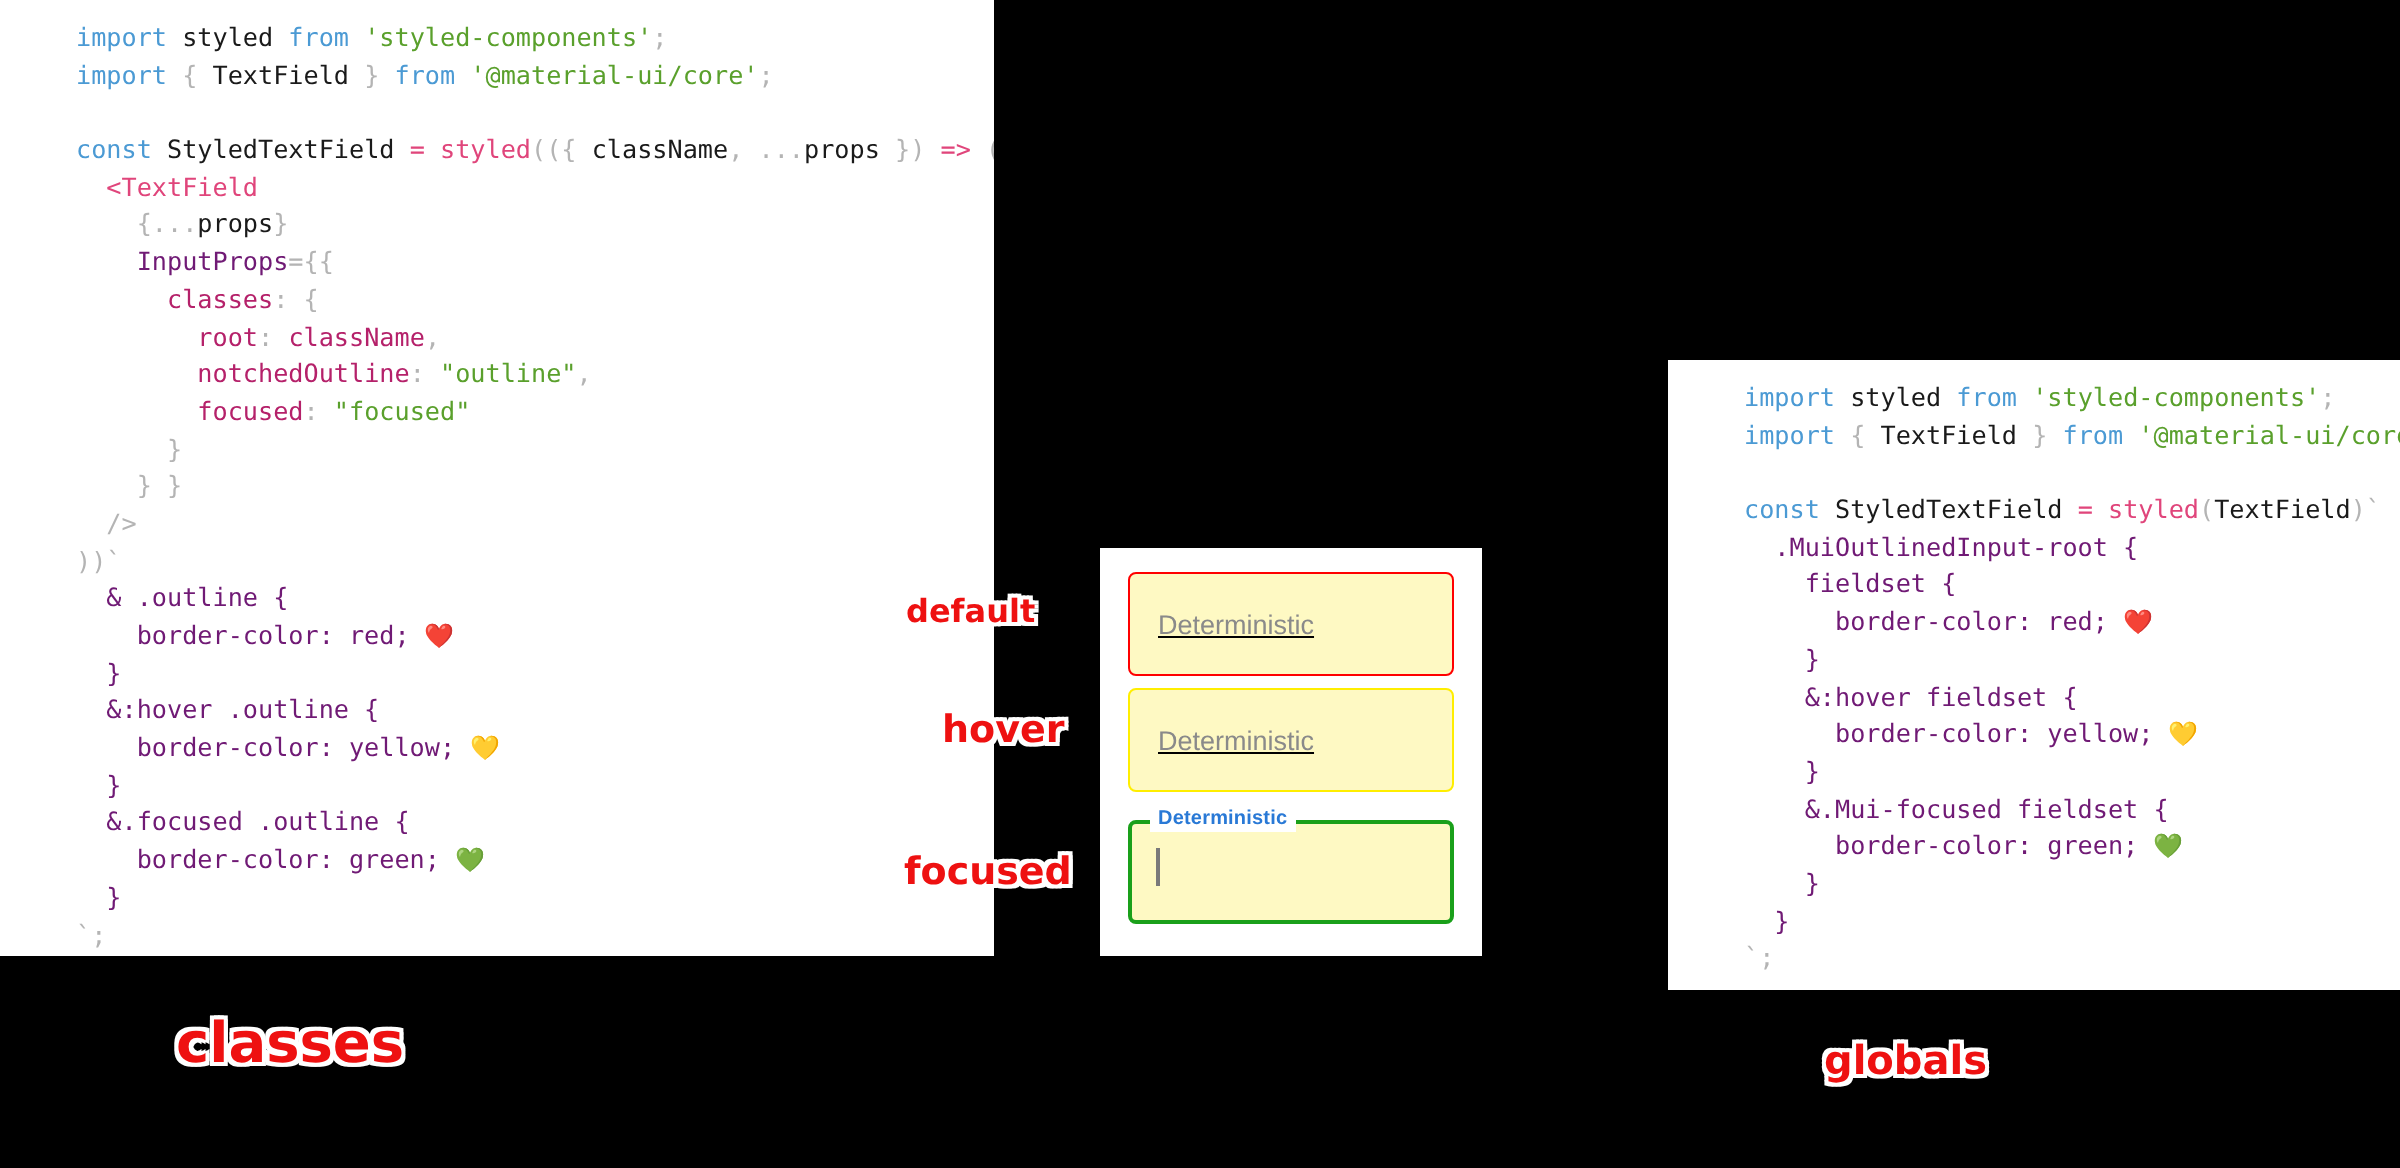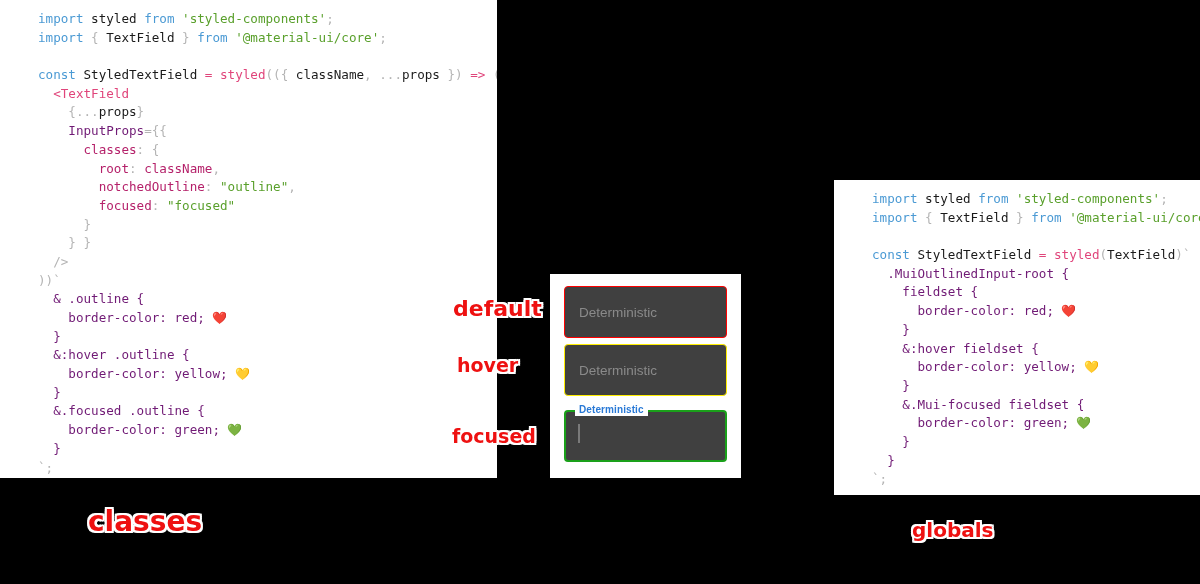--- a/index.html
+++ b/index.html
@@ -45,22 +45,22 @@
   }
   .field-wrap { position: absolute; left: 14px; width: 163px; height: 52px; }
   #field-default { top: 12px; }
   #field-hover   { top: 70px; }
   #field-focused { top: 136px; }
 
   .mui-field {
     position: relative;
     width: 100%; height: 100%;
     border-radius: 4px;
-    background: #404040;
-    display: flex; align-items: center;
+    background: #fef9c3;
+    display: flex; align-items: center; text-decoration: underline;
   }
   .mui-field .ph {
     padding-left: 14px;
     font-family: "Liberation Sans", sans-serif;
     font-size: 13.5px;
     color: #8a8a8a;
   }
   #b-default { border: 1px solid #ff0000; }
   #b-hover   { border: 1px solid #ffee00; }
   #b-focused { border: 2px solid #1aa01a; }
@@ -97,22 +97,22 @@
     font-family: "DejaVu Sans", sans-serif;
     font-weight: bold;
     color: #ee1111;
     text-shadow:
       -2px -2px 0 #fff,  2px -2px 0 #fff,
       -2px  2px 0 #fff,  2px  2px 0 #fff,
        0px -2px 0 #fff,  0px  2px 0 #fff,
       -2px  0px 0 #fff,  2px  0px 0 #fff;
     white-space: nowrap;
   }
-  #annot-default { left: 453px; top: 296px; font-size: 22px; }
-  #annot-hover   { left: 457px; top: 354px; font-size: 19px; }
+  #annot-default { left: 453px; top: 296px; font-size: 16px; }
+  #annot-hover   { left: 471px; top: 354px; font-size: 19px; }
   #annot-focused { left: 452px; top: 425px; font-size: 19px; }
   #annot-classes { left: 88px;  top: 505px; font-size: 28px; }
   #annot-globals { left: 912px; top: 518px; font-size: 20px; }
 </style>
 </head>
 <body>
 
 <div id="stage">
 
   <div class="code-panel" id="panel-classes"><span class="ln"><span class="t-kw">import </span><span class="t-dark">styled </span><span class="t-kw">from </span><span class="t-str">'styled-components'</span><span class="t-punc">;</span></span><span class="ln"><span class="t-kw">import </span><span class="t-punc">{ </span><span class="t-dark">TextField </span><span class="t-punc">} </span><span class="t-kw">from </span><span class="t-str">'@material-ui/core'</span><span class="t-punc">;</span></span><span class="ln">&nbsp;</span><span class="ln"><span class="t-kw">const </span><span class="t-dark">StyledTextField </span><span class="t-op">= </span><span class="t-fn">styled</span><span class="t-punc">(({ </span><span class="t-dark">className</span><span class="t-punc">, </span><span class="t-punc">...</span><span class="t-dark">props </span><span class="t-punc">}) </span><span class="t-op">=&gt; </span><span class="t-punc">(</span></span><span class="ln"><span class="t-fn">  &lt;</span><span class="t-fn">TextField</span></span><span class="ln"><span class="t-punc">    {...</span><span class="t-dark">props</span><span class="t-punc">}</span></span><span class="ln"><span class="t-punc">    </span><span class="t-css">InputProps</span><span class="t-punc">={{</span></span><span class="ln"><span class="t-punc">      </span><span class="t-prop">classes</span><span class="t-punc">: {</span></span><span class="ln"><span class="t-punc">        </span><span class="t-prop">root</span><span class="t-punc">: </span><span class="t-prop">className</span><span class="t-punc">,</span></span><span class="ln"><span class="t-punc">        </span><span class="t-prop">notchedOutline</span><span class="t-punc">: </span><span class="t-str">"outline"</span><span class="t-punc">,</span></span><span class="ln"><span class="t-punc">        </span><span class="t-prop">focused</span><span class="t-punc">: </span><span class="t-str">"focused"</span></span><span class="ln"><span class="t-punc">      }</span></span><span class="ln"><span class="t-punc">    } }</span></span><span class="ln"><span class="t-punc">  /&gt;</span></span><span class="ln"><span class="t-punc">))`</span></span><span class="ln"><span class="t-css">  &amp; .outline {</span></span><span class="ln"><span class="t-css">    border-color: red; </span><span class="emoji">❤️</span></span><span class="ln"><span class="t-css">  }</span></span><span class="ln"><span class="t-css">  &amp;:hover .outline {</span></span><span class="ln"><span class="t-css">    border-color: yellow; </span><span class="emoji">💛</span></span><span class="ln"><span class="t-css">  }</span></span><span class="ln"><span class="t-css">  &amp;.focused .outline {</span></span><span class="ln"><span class="t-css">    border-color: green; </span><span class="emoji">💚</span></span><span class="ln"><span class="t-css">  }</span></span><span class="ln"><span class="t-punc">`;</span></span></div>

